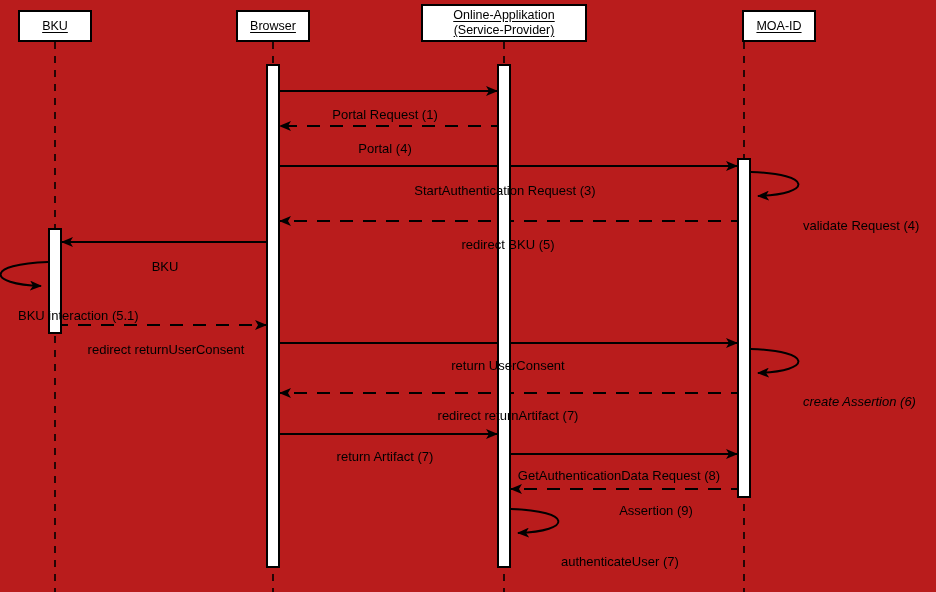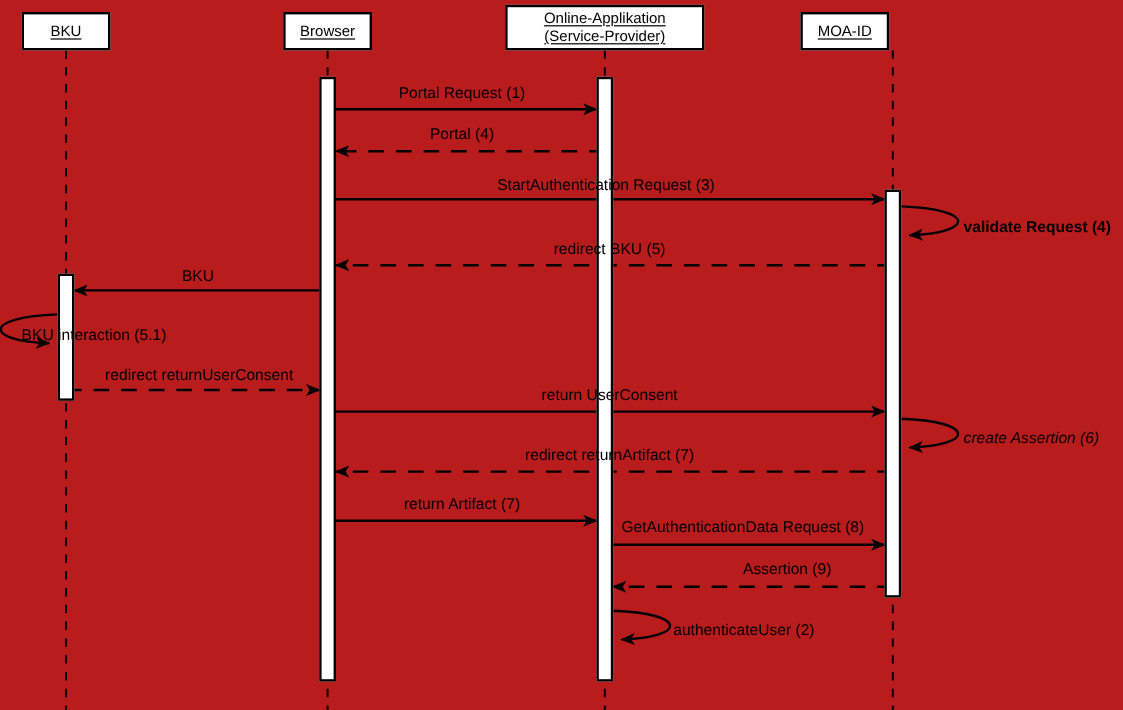--- a/index.html
+++ b/index.html
@@ -36,20 +36,21 @@
     text-underline-offset:2px;
     padding:0 4px;
   }
   .msg-label{
     position:absolute;
     font-size:13px;
     line-height:15px;
     color:#000000;
     white-space:nowrap;
     z-index:4;
+    margin-top:37px;
   }
   .msg-label.center{ transform:translateX(-50%); }
   .activation{
     position:absolute;
     box-sizing:border-box;
     border:2px solid #000000;
     background:#ffffff;
     z-index:2;
   }
 </style>
@@ -95,41 +96,41 @@
   <div id="heads">
       <div class="lifeline-head" style="left: 18px; top: 10px; width: 74px; height: 32px;">
         <span class="head-label">BKU</span>
       </div>
       <div class="lifeline-head" style="left: 236px; top: 10px; width: 74px; height: 32px;">
         <span class="head-label">Browser</span>
       </div>
       <div class="lifeline-head" style="left: 421px; top: 4px; width: 166px; height: 38px;">
         <span class="head-label">Online-Applikation (Service-Provider)</span>
       </div>
-      <div class="lifeline-head" style="left: 667px; top: 10px; width: 74px; height: 32px;">
+      <div class="lifeline-head" style="left: 742px; top: 10px; width: 74px; height: 32px;">
         <span class="head-label">MOA-ID</span>
       </div>
     </div>
   <div id="activations">
       <div class="activation" style="left: 48px; top: 228px; width: 14px; height: 106px;"></div>
       <div class="activation" style="left: 266px; top: 64px; width: 14px; height: 504px;"></div>
       <div class="activation" style="left: 497px; top: 64px; width: 14px; height: 504px;"></div>
       <div class="activation" style="left: 737px; top: 158px; width: 14px; height: 340px;"></div>
     </div>
   <div id="labels">
       <div class="msg-label center" style="left: 385px; top: 70px;">Portal Request (1)</div>
       <div class="msg-label center" style="left: 385px; top: 104px;">Portal (4)</div>
       <div class="msg-label center" style="left: 505px; top: 146px;">StartAuthentication Request (3)</div>
-      <div class="msg-label" style="left: 803px; top: 181px; font-weight: bold;">validate Request (4)</div>
+      <div class="msg-label" style="left: 803px; top: 181px;">validate Request (4)</div>
       <div class="msg-label center" style="left: 508px; top: 200px; text-align: center;">redirect BKU (5)</div>
       <div class="msg-label center" style="left: 165px; top: 222px;">BKU</div>
       <div class="msg-label" style="left: 18px; top: 271px;">BKU interaction (5.1)</div>
       <div class="msg-label center" style="left: 166px; top: 305px;">redirect returnUserConsent</div>
       <div class="msg-label center" style="left: 508px; top: 321px; text-align: center;">return UserConsent</div>
       <div class="msg-label" style="left: 803px; top: 357px; font-style: italic;">create Assertion (6)</div>
       <div class="msg-label center" style="left: 508px; top: 371px;">redirect returnArtifact (7)</div>
       <div class="msg-label center" style="left: 385px; top: 412px;">return Artifact (7)</div>
       <div class="msg-label center" style="left: 619px; top: 431px;">GetAuthenticationData Request (8)</div>
       <div class="msg-label center" style="left: 656px; top: 466px;">Assertion (9)</div>
-      <div class="msg-label" style="left: 561px; top: 517px;">authenticateUser (2)</div>
+      <div class="msg-label" style="left: 561px; top: 517px;">authenticateUser (7)</div>
     </div>
 
 </div>
 
 </body></html>

